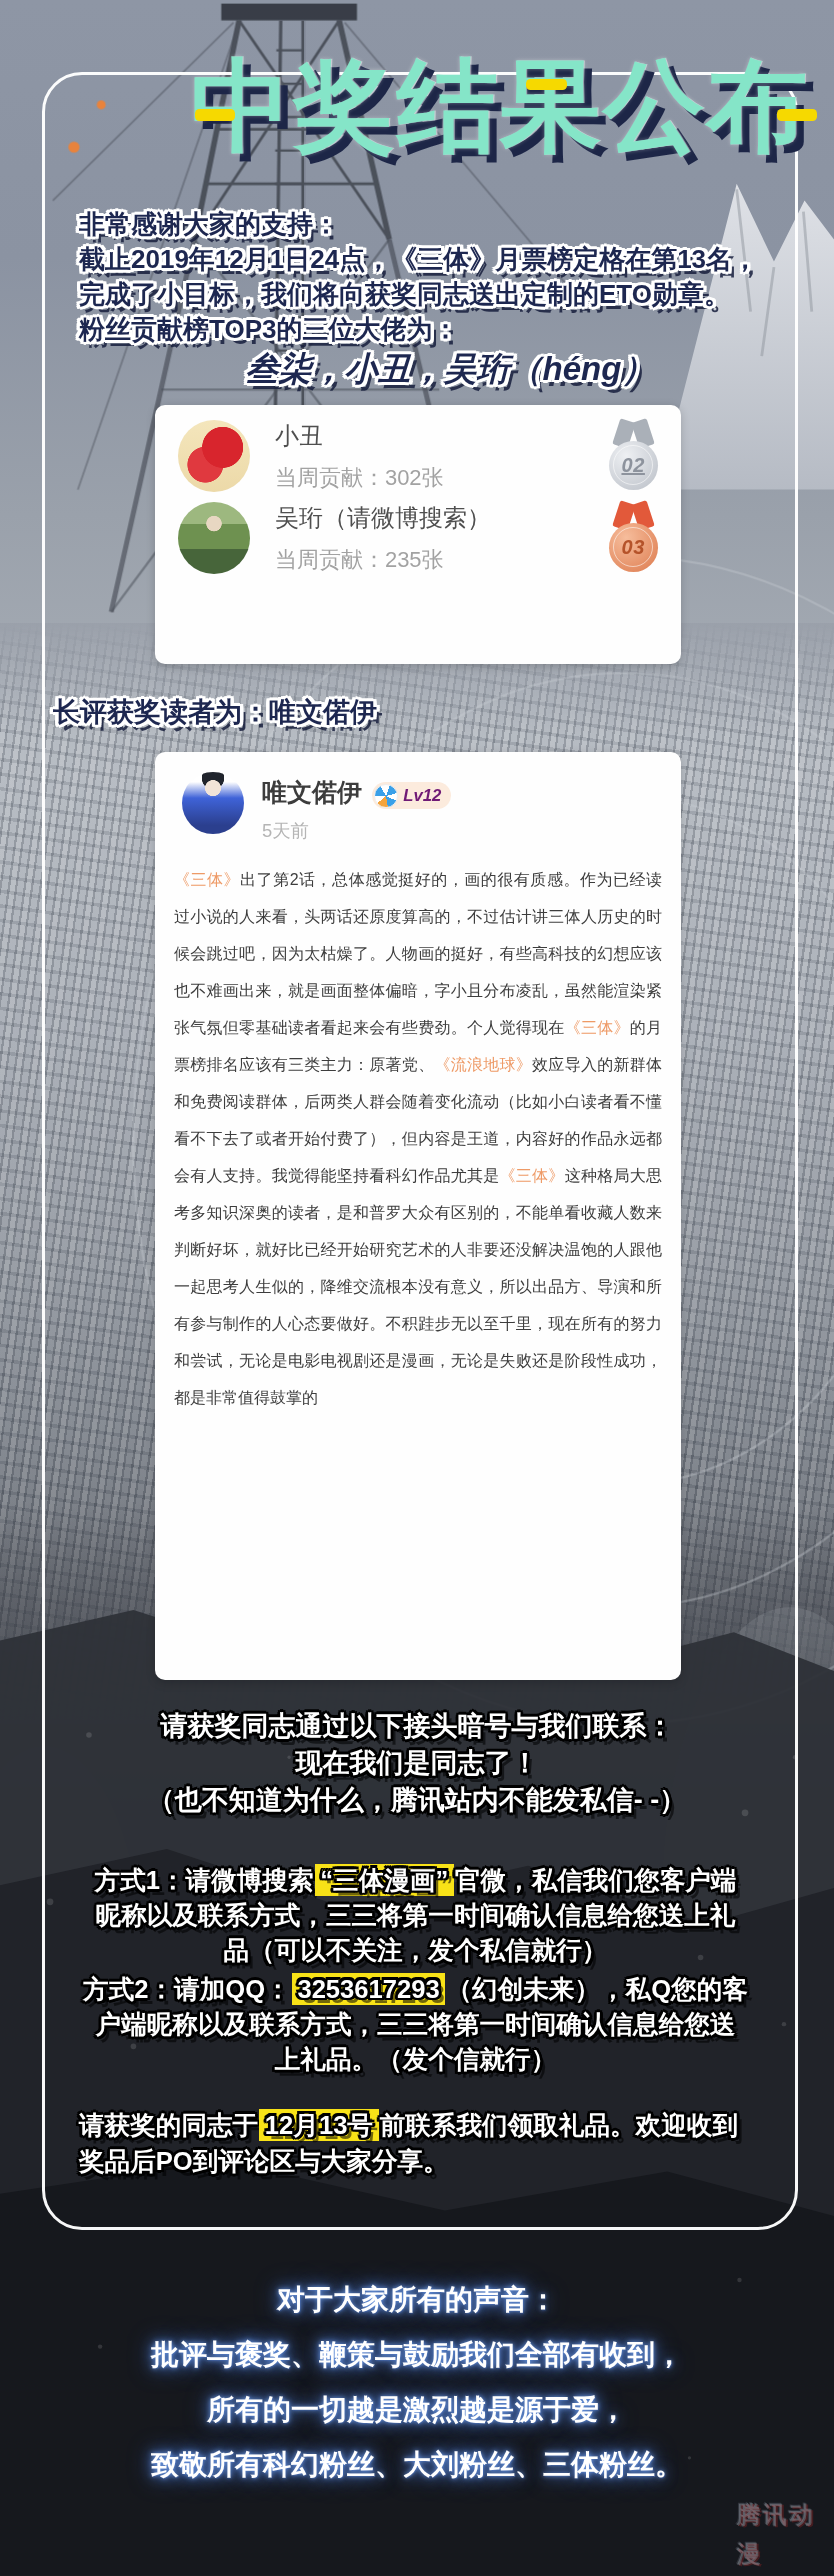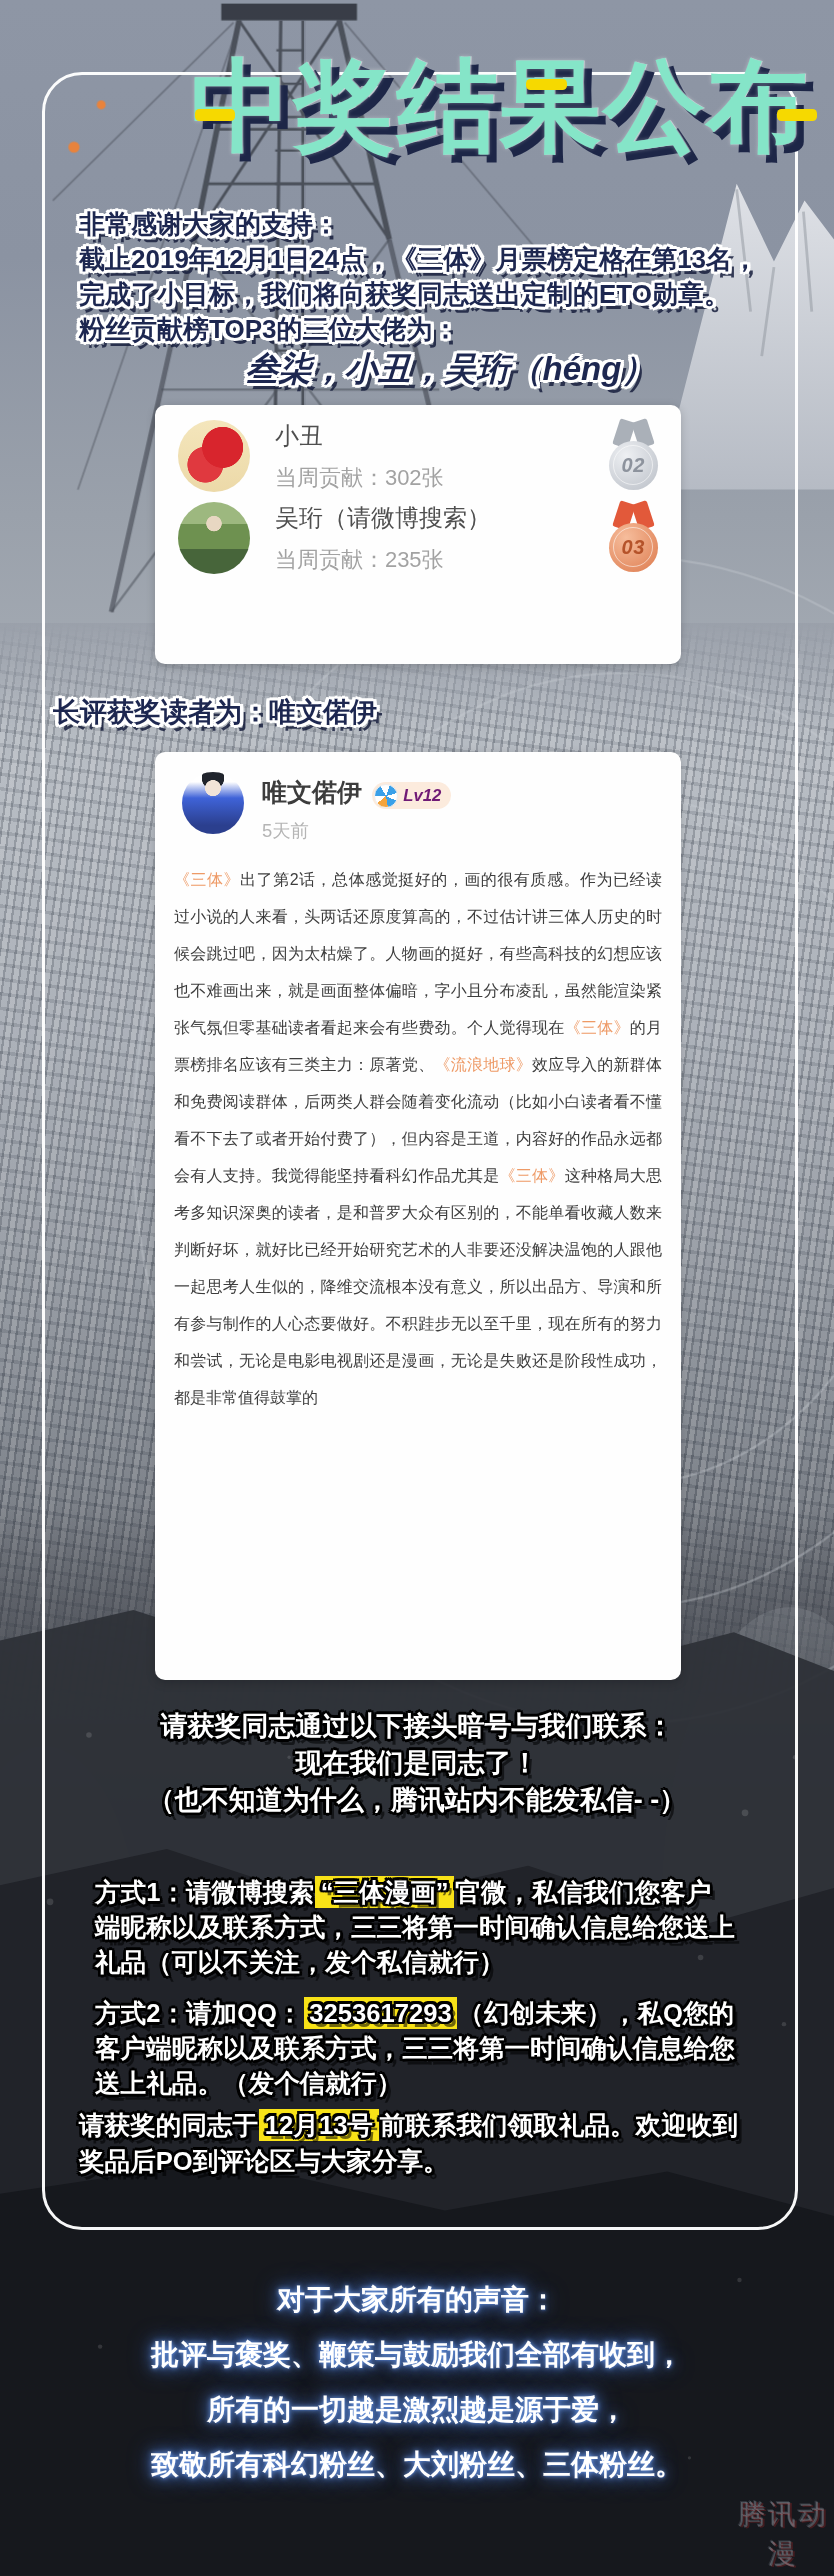--- a/index.html
+++ b/index.html
@@ -87,21 +87,21 @@
   
   .medal{position:relative;width:52px;height:73px;flex:0 0 auto;}
   .rib{position:absolute;top:0;width:15.6px;height:27px;border-radius:2.2px;}
   .rib.l{left:9px;transform:rotate(18deg);}
   .rib.r{left:28px;transform:rotate(-18deg);}
   .coin{position:absolute;left:1.7px;top:21px;width:49px;height:49px;border-radius:50%;
         display:flex;align-items:center;justify-content:center;}
   .ring{position:absolute;inset:4.4px;border-radius:50%;border:1.7px solid rgba(255,255,255,.55);}
   .coin b{font-size:20px;font-style:italic;letter-spacing:0.6px;}
   .gold .rib{background:#f07818;} .gold .coin{background:radial-gradient(circle at 35% 30%,#ffe082,#f6a800);} .gold b{color:#b36a00;}
-  .silver .rib{background:#aab0b8;} .silver .coin{background:radial-gradient(circle at 35% 30%,#eef0f3,#b9bec6);} .silver b{color:#8d939d;}
+  .silver .rib{background:#aab0b8;} .silver .coin{background:radial-gradient(circle at 35% 30%,#eef0f3,#b9bec6);} .silver b{color:#8d939d;text-decoration:underline;}
   .bronze .rib{background:#e2593a;} .bronze .coin{background:radial-gradient(circle at 35% 30%,#f6bd9c,#dd7a4d);} .bronze b{color:#b5532a;}
   
   .comment-card{left:155px;top:752px;width:526px;height:928px;}
   .c-header{position:absolute;left:27px;top:20px;display:flex;}
   .c-avatar{width:62px;height:62px;border-radius:50%;flex:0 0 auto;}
   .c-head-col{margin-left:18px;padding-top:4.4px;}
   .c-name-row{display:flex;align-items:flex-end;}
   .c-name{font-size:25px;font-weight:700;color:#3c3c3c;}
   .lv-badge{display:inline-flex;align-items:center;background:#fcebdd;border-radius:556px;
             padding:1.7px 10px 1.7px 1.7px;margin-left:10px;}
@@ -109,29 +109,29 @@
     background:conic-gradient(from 20deg,#3aa0e8 0 55deg,#ffffff 55deg 95deg,#3aa0e8 95deg 150deg,#f5a43c 150deg 210deg,#ffffff 210deg 250deg,#3aa0e8 250deg 310deg,#ffffff 310deg 360deg);}
   .lv-text{font-size:16.7px;color:#701a75;font-style:italic;font-weight:700;margin-left:5.6px;}
   .c-time{font-size:18.4px;color:#b5b5b5;margin-top:9px;}
   .c-body{position:absolute;left:19px;right:19px;top:109px;
           font-size:16px;line-height:37px;color:#3d3d3d;text-align:justify;}
   .c-body .orange{color:#ee9a66;}
   
   .contact{left:0;right:0;top:1708px;text-align:center;font-size:27px;line-height:37px;z-index:5;}
   .contact p{margin:0;}
   .methods{left:79px;width:673px;top:1859px;font-size:25.6px;line-height:35px;z-index:5;}
-  .methods p{margin:16px;}
+  .methods p{margin:4px;text-align:center;}
   .pickup{left:79px;width:684px;top:2107px;font-size:25.6px;line-height:36px;z-index:5;}
   .hl{background:#f8e217;padding:1.7px 5.6px;margin:0 1.1px;}
   
   .footer{left:0;right:0;top:2283px;text-align:center;z-index:5;}
   .f-line{font-size:28px;font-weight:700;color:#fff;line-height:33px;margin-bottom:22px;
     text-shadow:0 0 5.6px #6e9be6, 0 0 13.3px #4a76c8, 0 0 23.4px #3a5ea8, 1.1px 1.1px 0 rgba(30,45,80,.8);}
-  .watermark{right:4.4px;bottom:3.3px;width:93px;text-align:center;z-index:6;
-    font-size:28px;line-height:39px;font-weight:400;letter-spacing:2.2px;
+  .watermark{right:4.4px;bottom:3.3px;width:93px;text-align:left;z-index:6;
+    font-size:24px;line-height:39px;font-weight:700;letter-spacing:2.2px;
     color:rgba(190,195,205,.32);
     text-shadow:1.7px 1.1px 0 rgba(190,40,40,.28), -1.1px -1.1px 0 rgba(90,95,105,.38);}
 </style>
 </head>
 <body>
 
 <div class="poster">
 
   <div class="layer dish-tex"></div>
 

